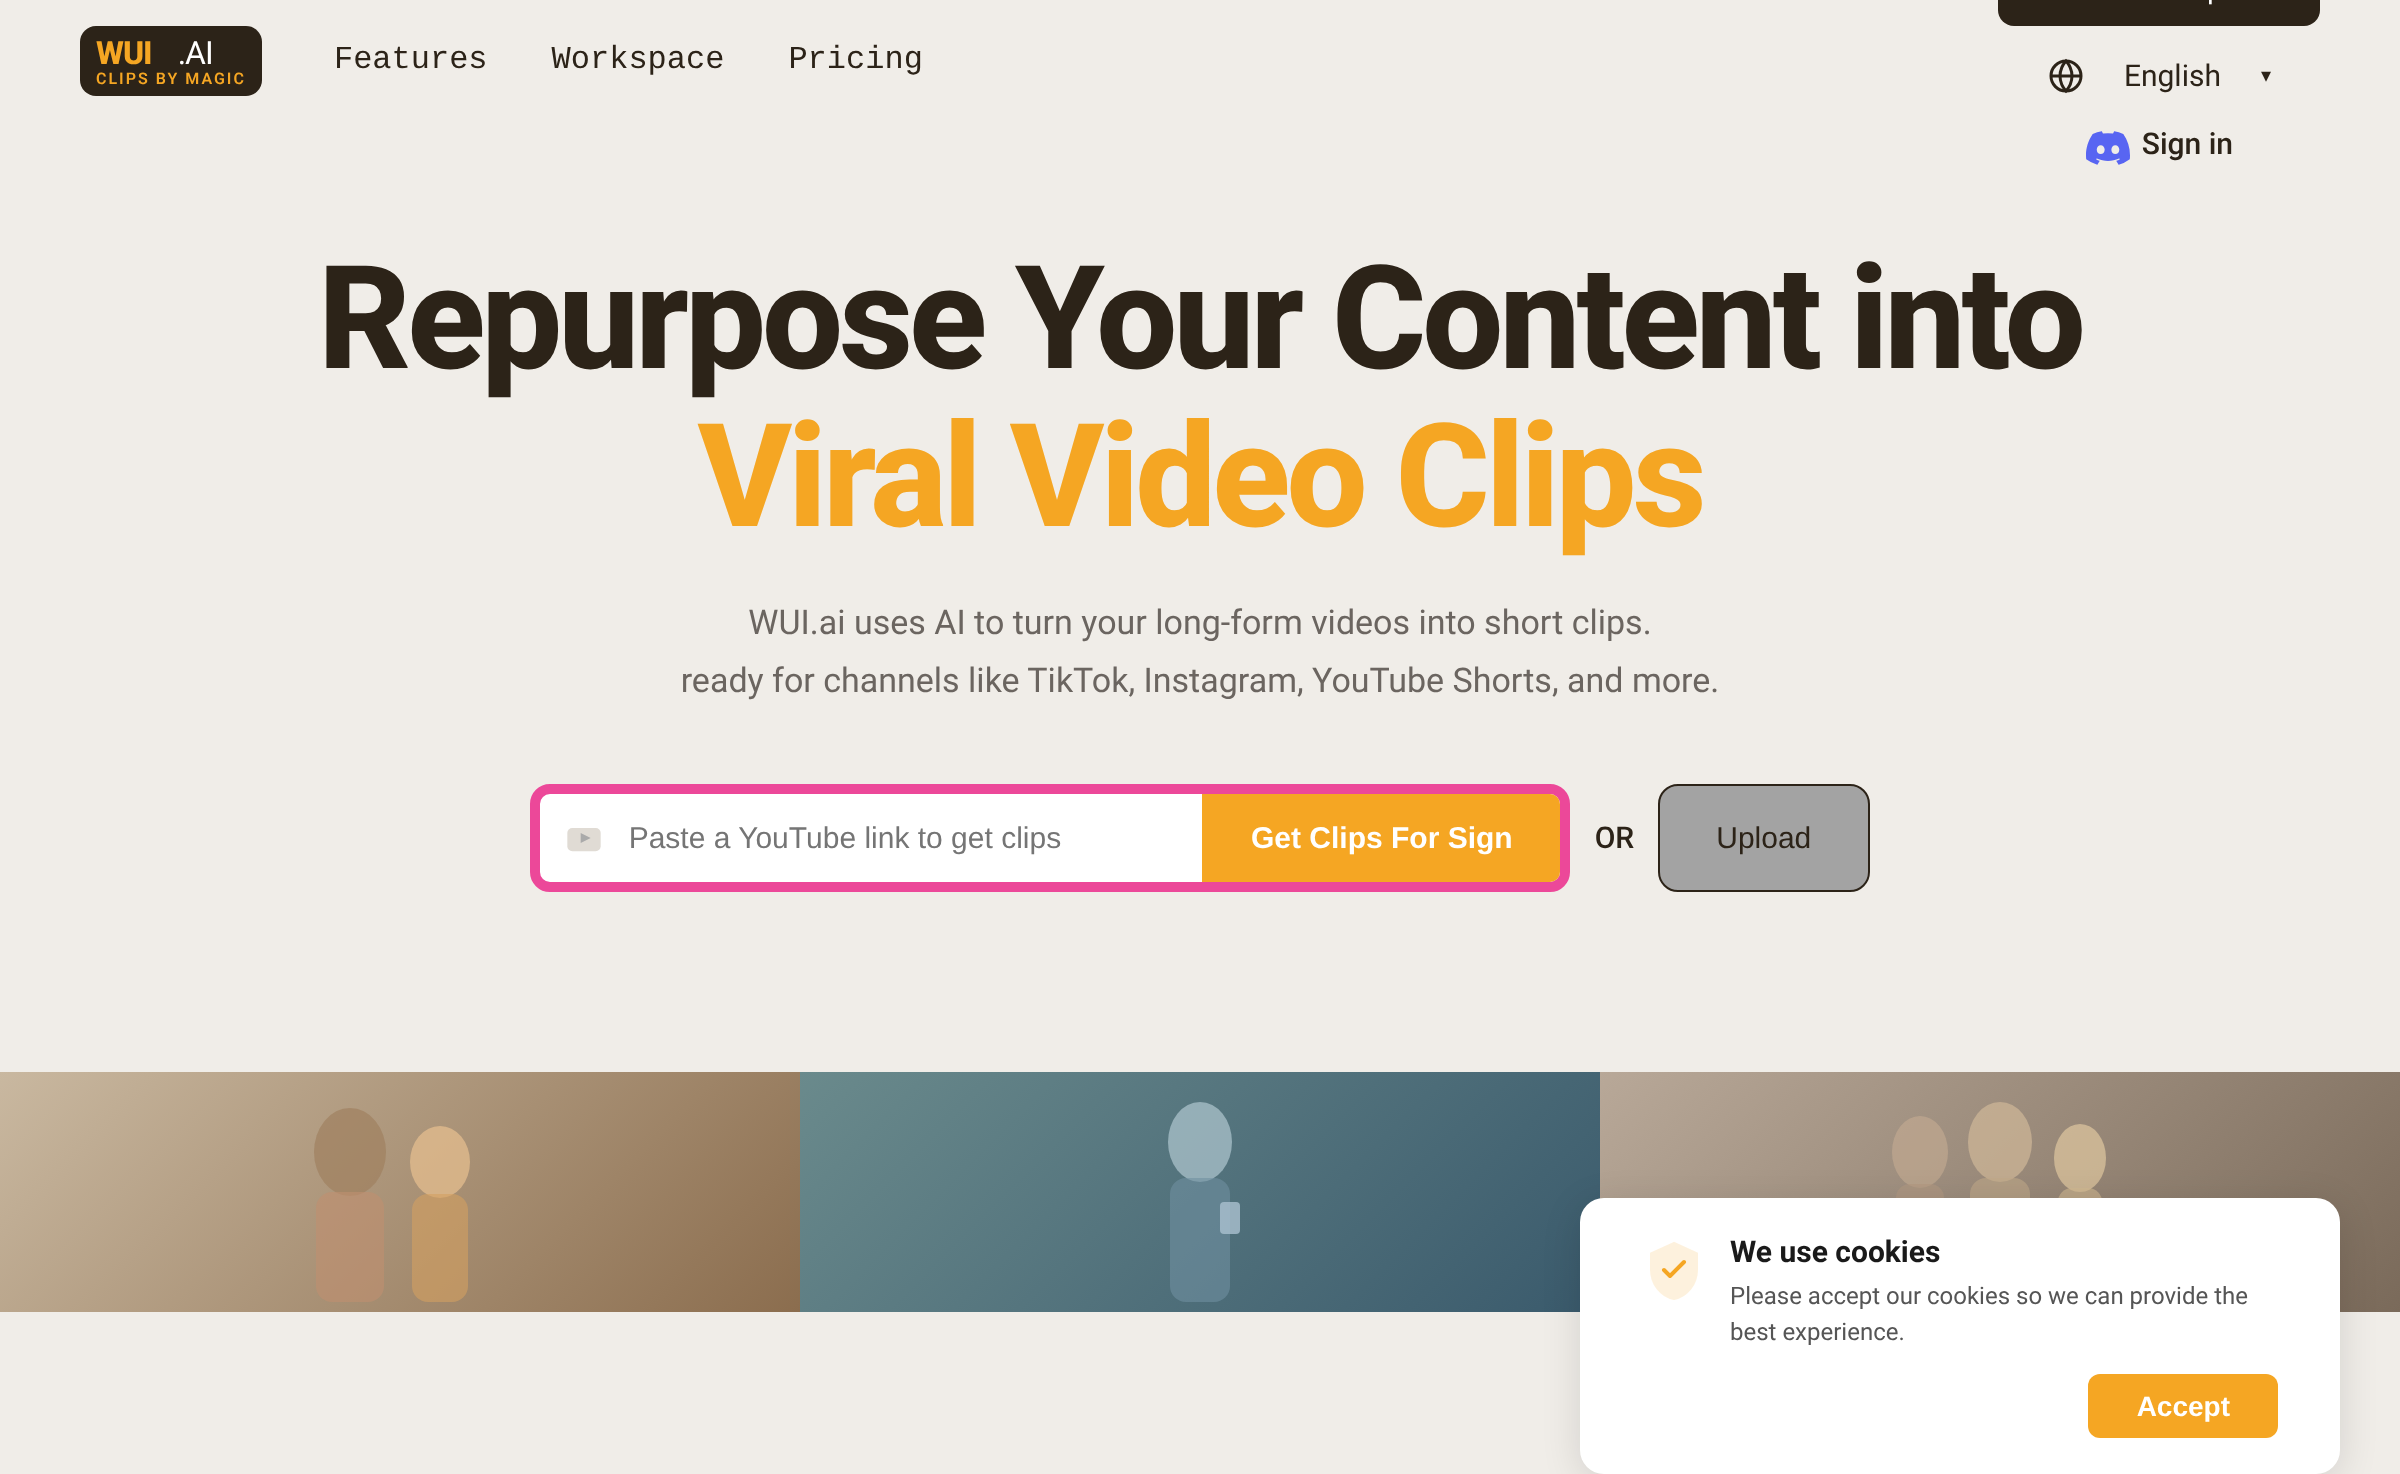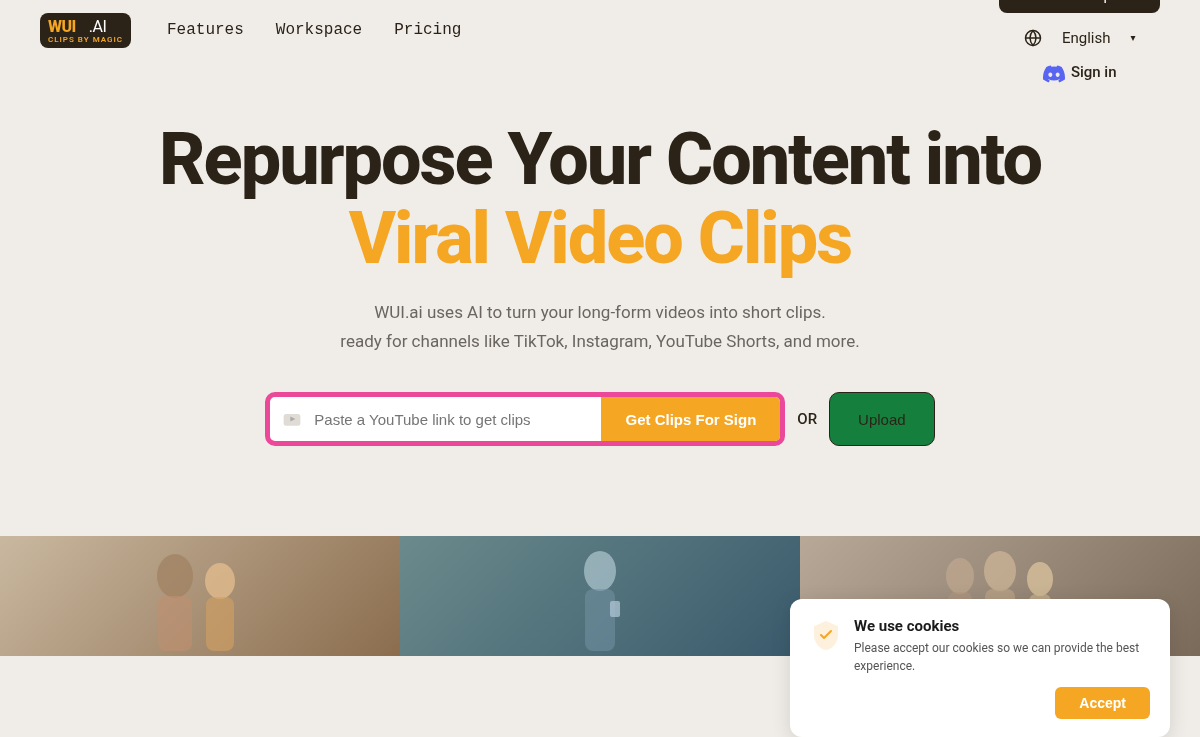--- a/index.html
+++ b/index.html
@@ -229,21 +229,21 @@
       white-space: nowrap;
     }
 
     .or-text {
       color: #2c2318;
       font-size: 15px;
       font-weight: 500;
     }
 
     .btn-upload {
-      background-color: #15803d;
+      background-color: #a3a3a3;
       color: #2c2318;
       border: 1.5px solid #2c2318;
       padding: 0 28px;
       height: 54px;
       font-size: 15px;
       font-weight: 500;
       cursor: pointer;
       border-radius: 10px;
       white-space: nowrap;
     }
@@ -284,21 +284,21 @@
       justify-content: center;
     }
 
     
     .cookie-banner {
       position: absolute;
       bottom: 0;
       right: 30px;
       background-color: #ffffff;
       border-radius: 12px;
-      padding: 18px 20px;
+      padding: 18px 31px;
       width: 380px;
       box-shadow: 0 4px 20px rgba(0,0,0,0.12);
       display: flex;
       flex-direction: column;
       gap: 12px;
       z-index: 100;
     }
 
     .cookie-header {
       display: flex;

